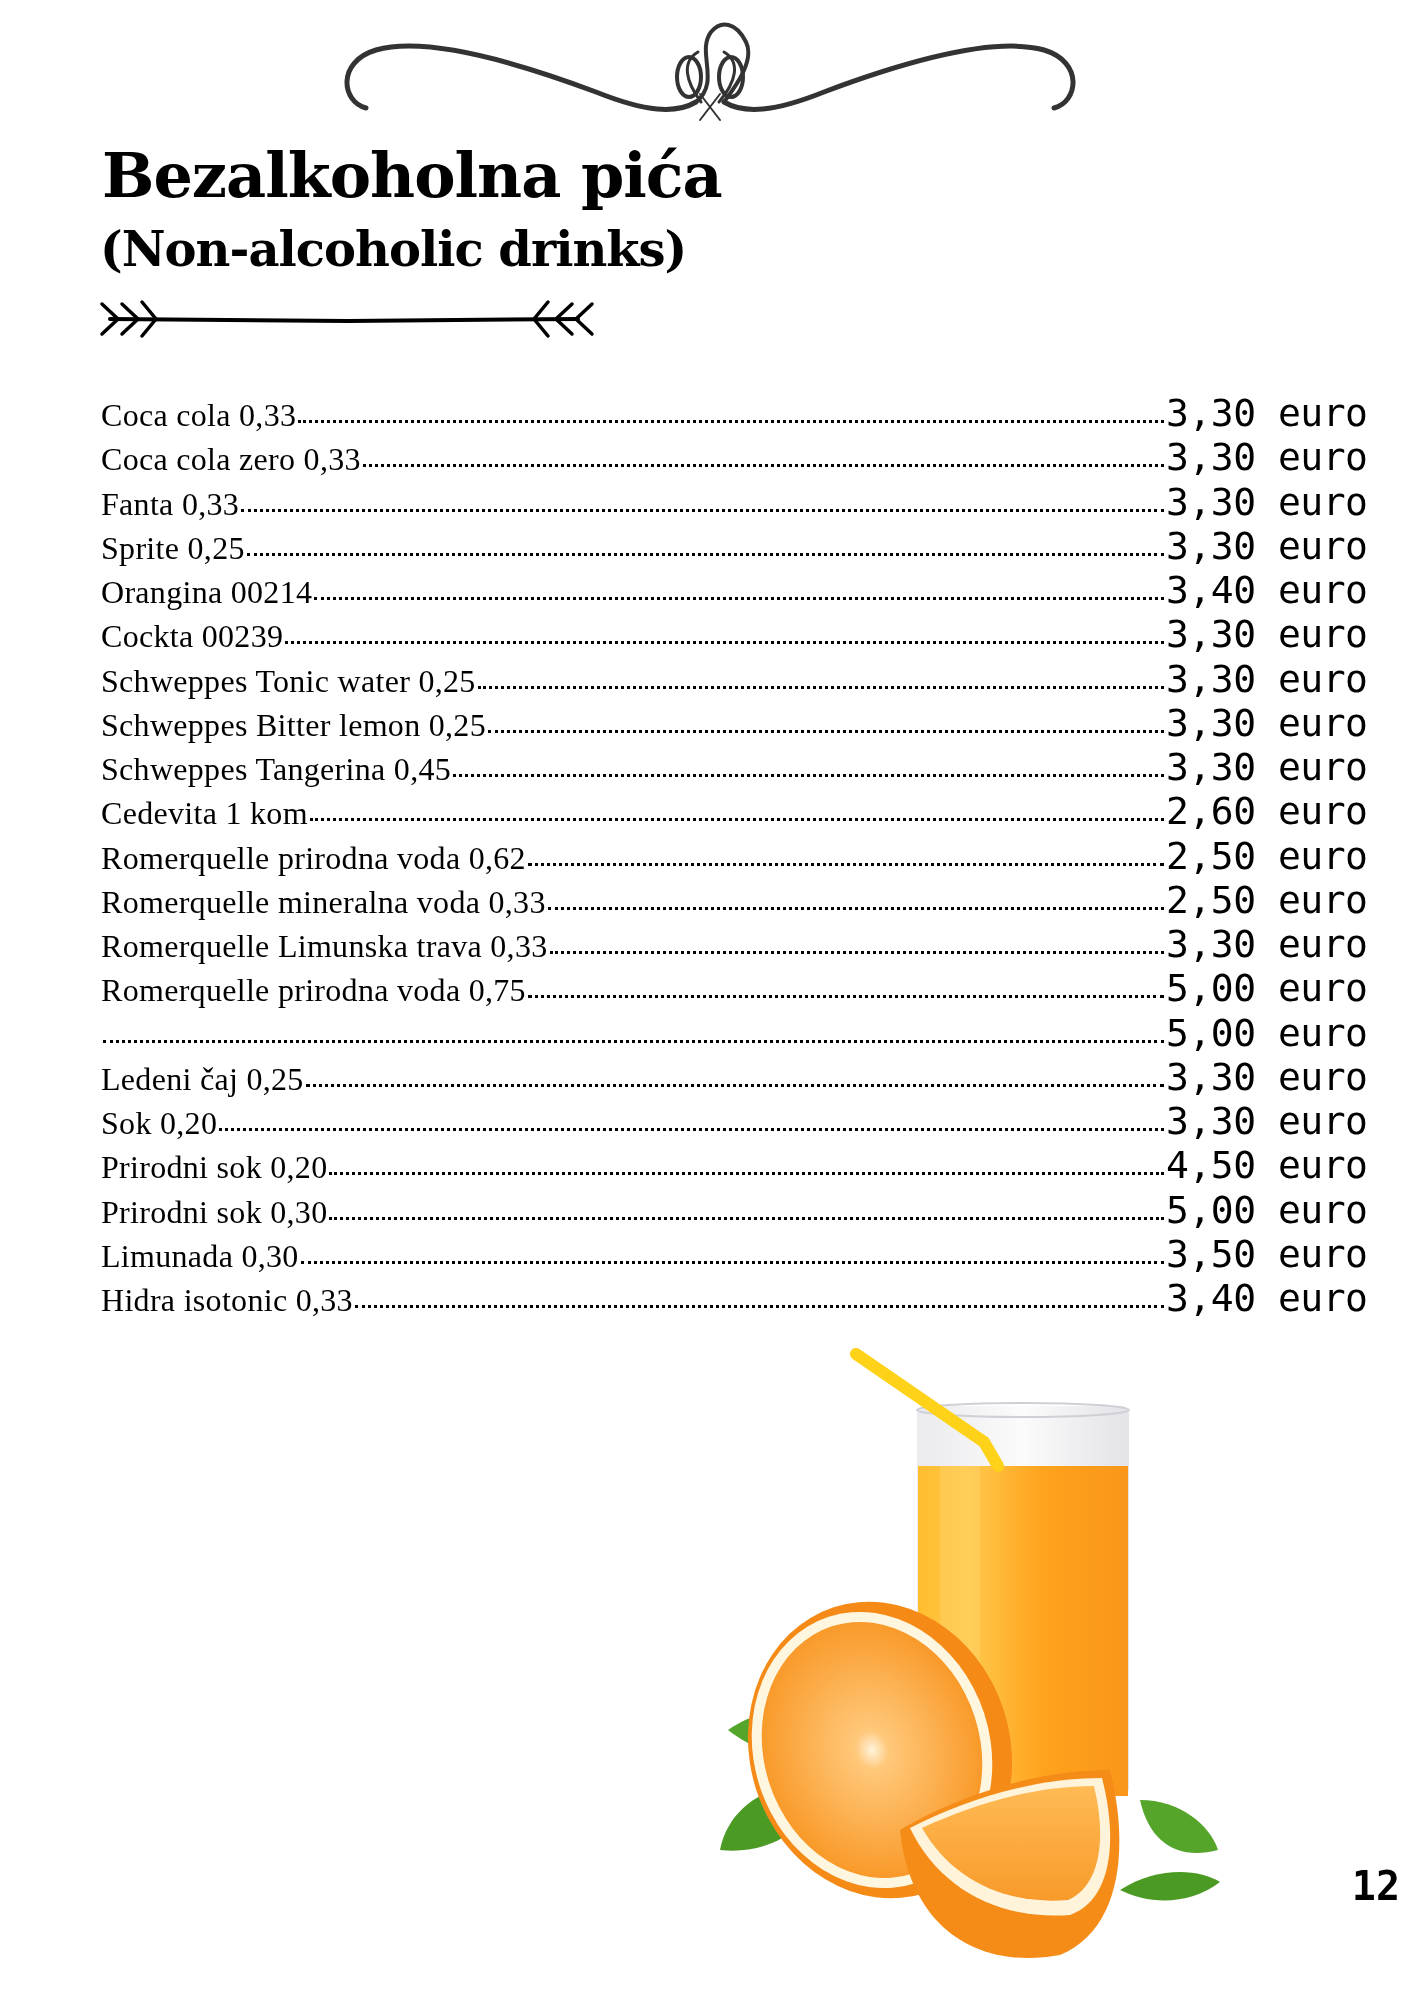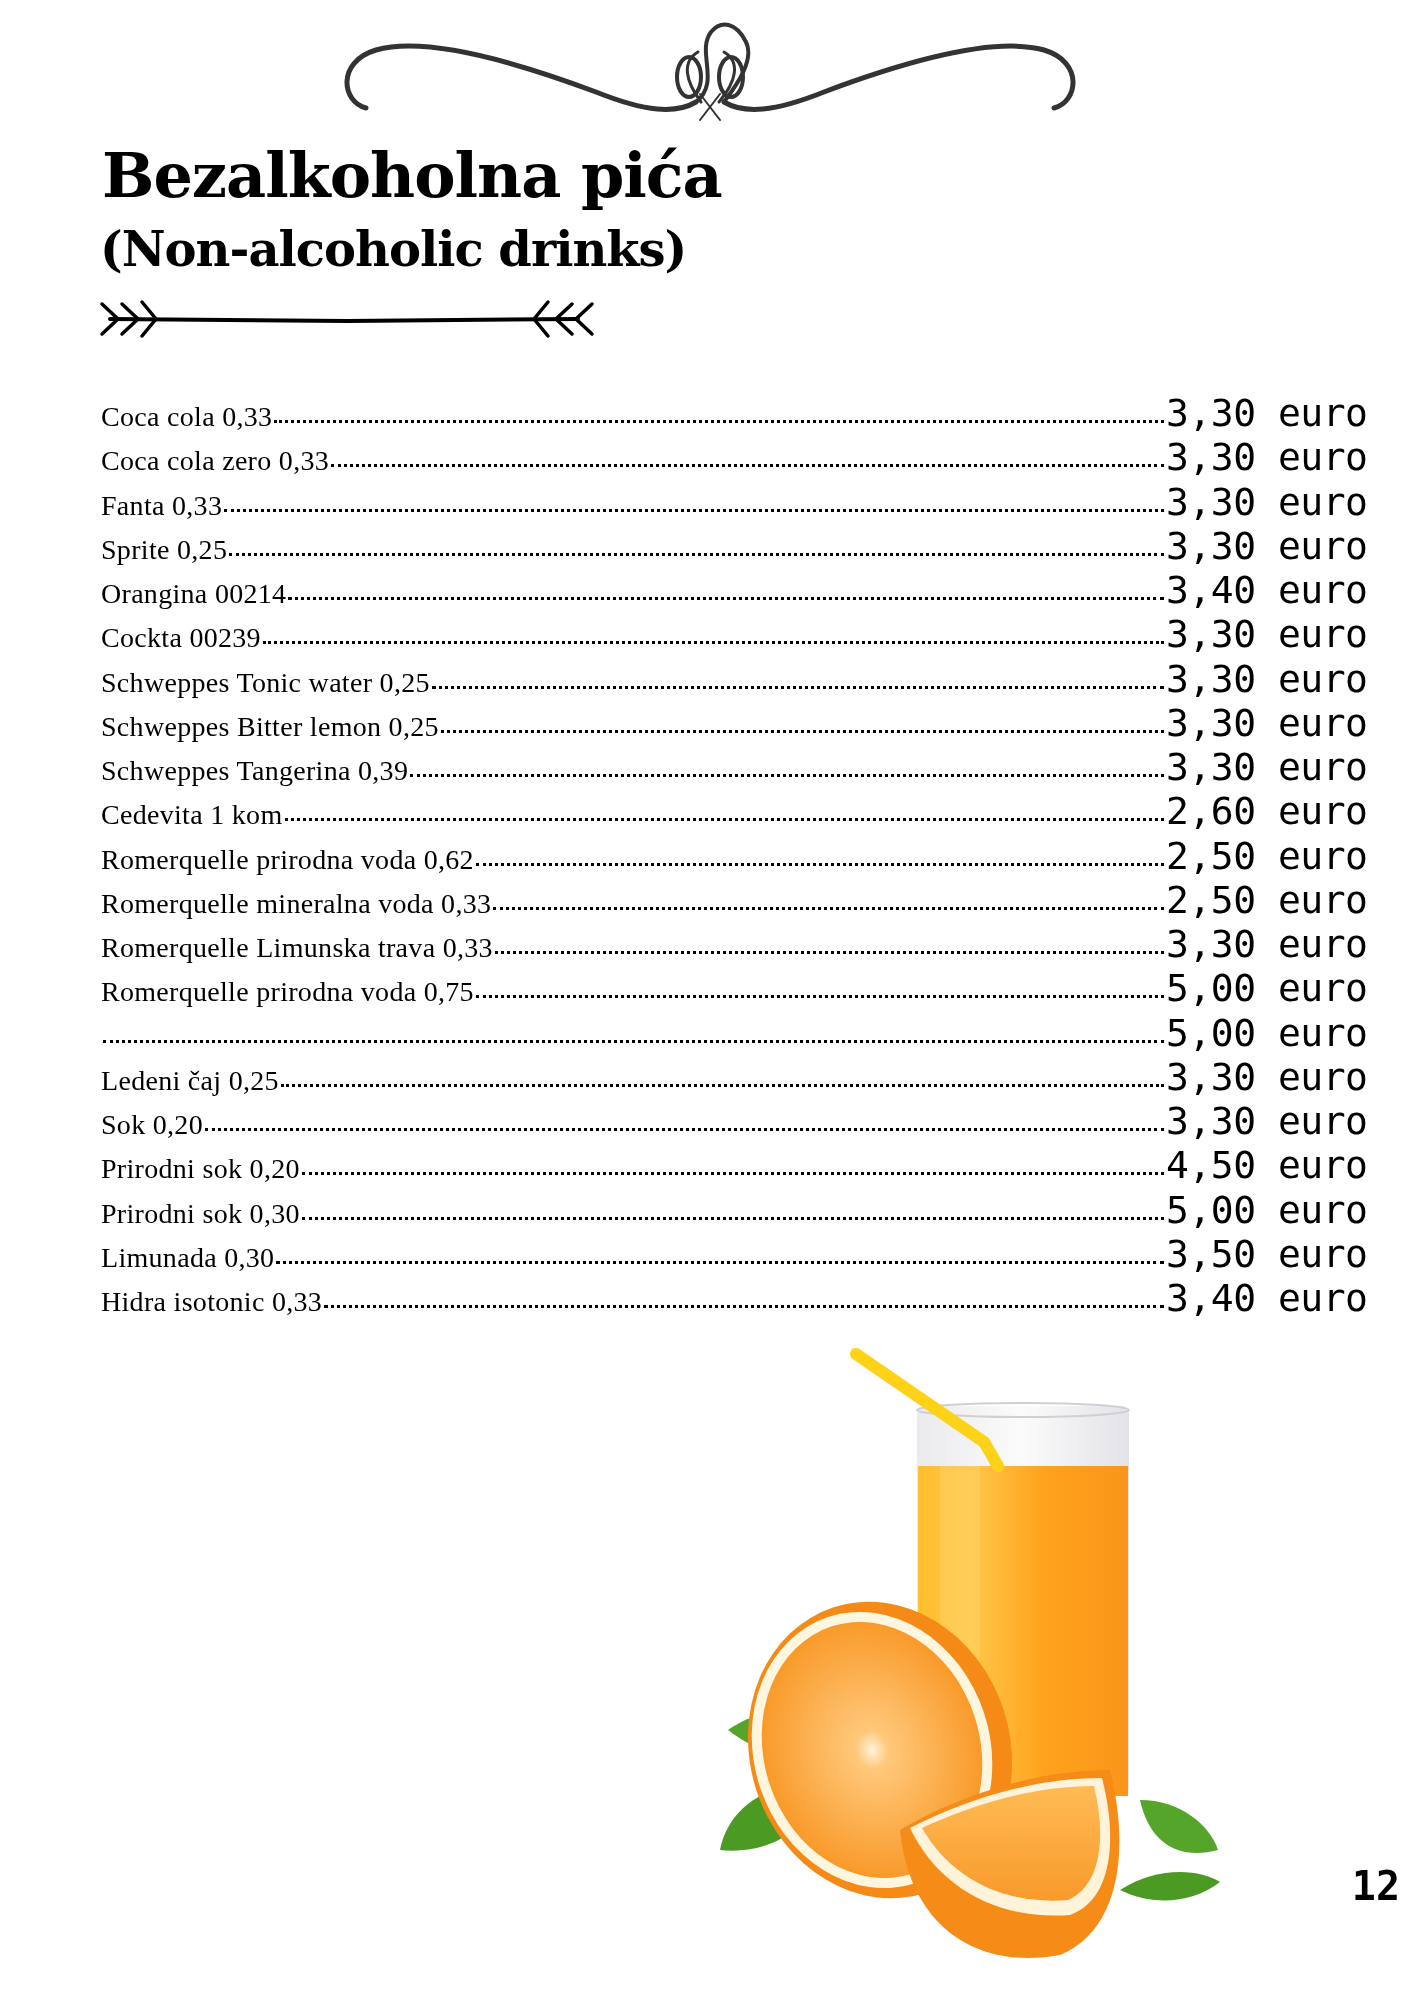--- a/index.html
+++ b/index.html
@@ -14,21 +14,21 @@
       position: absolute; left: 100px; top: 217px; margin: 0;
       font-family: "DejaVu Serif", serif; font-weight: bold; font-size: 48px;
       letter-spacing: -1px; line-height: 64px; white-space: nowrap;
     }
     .divider { position: absolute; left: 98px; top: 298px; width: 498px; height: 42px; }
     .menu-list { position: absolute; left: 101px; top: 370px; width: 1245px; margin: 0; padding: 0; list-style: none; }
     .menu-item {
       display: flex; align-items: baseline; height: 44.25px;
       font-family: "Liberation Serif", serif;
     }
-    .item-name { font-size: 28px; white-space: nowrap; letter-spacing: 0.3px; }
+    .item-name { font-size: 32px; white-space: nowrap; letter-spacing: 0.3px; }
     .leader {
       flex: 1; margin: 0 2px; border-bottom: 3px dotted #000; height: 0;
       position: relative; top: -3px; min-width: 20px;
     }
     .item-price {
       font-family: "DejaVu Sans Mono", monospace; font-size: 38px; white-space: nowrap;
       width: 180px; text-align: left; letter-spacing: -0.5px; margin-top: 21px;
     }
     .illustration { position: absolute; left: 700px; top: 1330px; width: 560px; height: 650px; }
     .page-number {
@@ -102,21 +102,21 @@
       <span class="item-name">Schweppes Tonic water 0,25</span>
       <span class="leader"></span>
       <span class="item-price">3,30 euro</span>
     </li>
   <li class="menu-item">
       <span class="item-name">Schweppes Bitter lemon 0,25</span>
       <span class="leader"></span>
       <span class="item-price">3,30 euro</span>
     </li>
   <li class="menu-item">
-      <span class="item-name">Schweppes Tangerina 0,39</span>
+      <span class="item-name">Schweppes Tangerina 0,45</span>
       <span class="leader"></span>
       <span class="item-price">3,30 euro</span>
     </li>
   <li class="menu-item">
       <span class="item-name">Cedevita 1 kom</span>
       <span class="leader"></span>
       <span class="item-price">2,60 euro</span>
     </li>
   <li class="menu-item">
       <span class="item-name">Romerquelle prirodna voda 0,62</span>

